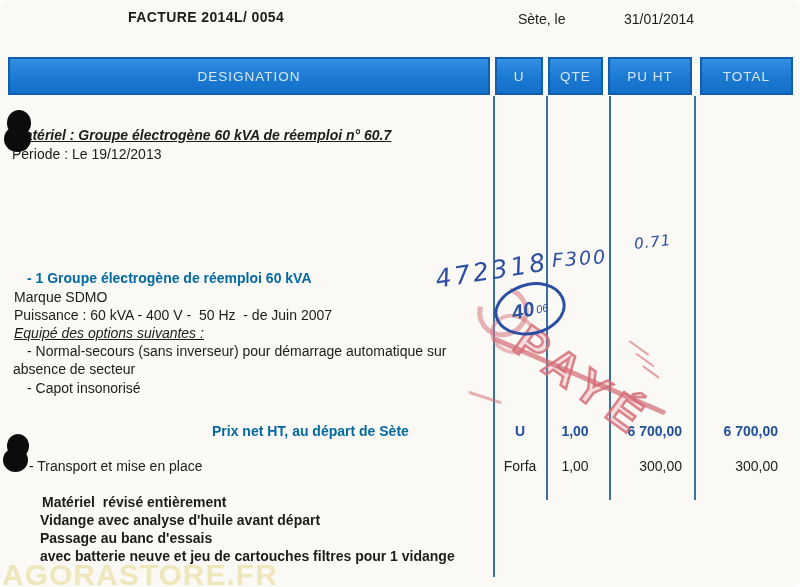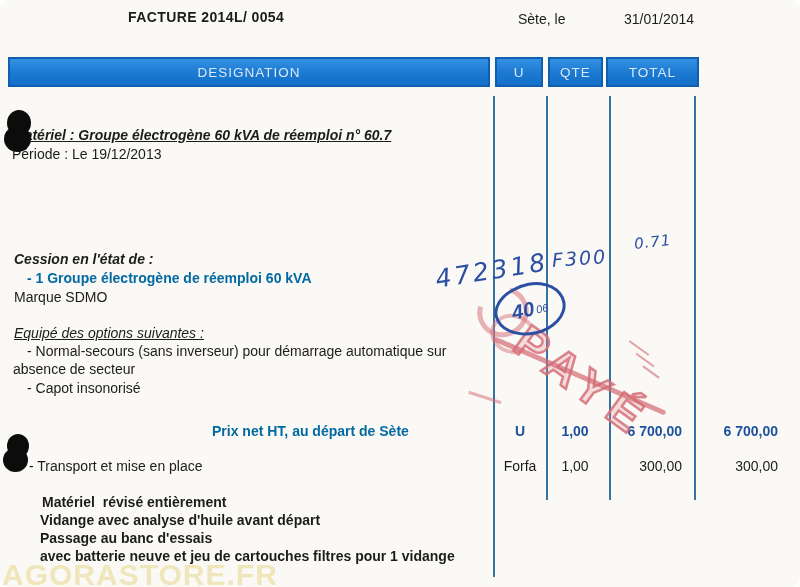--- a/index.html
+++ b/index.html
@@ -7,31 +7,31 @@
     position:relative;width:800px;height:587px;background:#faf9f5;
     font-family:"Liberation Sans","DejaVu Sans",sans-serif;color:#1c1c1a;
     overflow:hidden;
     border-radius:9px;
   }
   
   .facture-no{position:absolute;left:128px;top:9px;font-size:14px;font-weight:bold;letter-spacing:.4px;}
   .place-label{position:absolute;left:518px;top:11px;font-size:14px;}
   .inv-date{position:absolute;left:624px;top:11px;font-size:14px;}
   
-  .thead{position:absolute;left:8px;top:57px;height:30px;display:flex;z-index:3;}
+  .thead{position:absolute;left:8px;top:57px;height:38px;display:flex;z-index:3;}
   .th{
     background:linear-gradient(180deg,#3390e2 0%,#1b79d2 55%,#1470c8 100%);
     border:2px solid #0f5fae;color:#d9e8f7;display:flex;align-items:center;justify-content:center;
     font-size:13.5px;letter-spacing:1px;box-sizing:border-box;height:100%;
   }
   .w-des{width:482px}
   .w-u{width:48px;margin-left:5px}
   .w-qte{width:55px;margin-left:5px}
   .w-pu{width:84px;margin-left:5px}
-  .w-total{width:93px;margin-left:3px}
+  .w-total{width:93px;margin-left:8px}
   
   .vline{position:absolute;width:2px;background:#38719f;top:96px;z-index:1;}
   .v1{left:493px;height:481px}
   .v2{left:546px;height:404px}
   .v3{left:609px;height:404px}
   .v4{left:694px;height:404px}
   
   .line{position:absolute;font-size:14px;white-space:pre;z-index:2;line-height:1.15;}
   .b{font-weight:bold}
   .i{font-style:italic}
@@ -93,33 +93,34 @@
 <div class="page">
 
   <div class="facture-no">FACTURE 2014L/ 0054</div>
   <div class="place-label">Sète, le</div>
   <div class="inv-date">31/01/2014</div>
 
   <div class="thead">
     <div class="th w-des">DESIGNATION</div>
     <div class="th w-u">U</div>
     <div class="th w-qte">QTE</div>
+    <div class="th w-pu">PU HT</div>
     <div class="th w-total">TOTAL</div>
   </div>
 
   <div class="vline v1"></div>
   <div class="vline v2"></div>
   <div class="vline v3"></div>
   <div class="vline v4"></div>
 
   <div class="line b i u" style="left:13px;top:127px;">Matériel : Groupe électrogène 60 kVA de réemploi n° 60.7</div>
   <div class="line" style="left:12px;top:146px;">Période : Le 19/12/2013</div>
-  <div class="line b i" style="left:14px;top:251px;">Cession en l'état de :</div>
   <div class="line b blue" style="left:27px;top:270px;">- 1 Groupe électrogène de réemploi 60 kVA</div>
   <div class="line" style="left:14px;top:289px;">Marque SDMO</div>
+  <div class="line" style="left:14px;top:307px;">Puissance : 60 kVA - 400 V -  50 Hz  - de Juin 2007</div>
   <div class="line i u" style="left:14px;top:325px;">Equipé des options suivantes :</div>
   <div class="line" style="left:27px;top:343px;">- Normal-secours (sans inverseur) pour démarrage automatique sur</div>
   <div class="line" style="left:13px;top:361px;">absence de secteur</div>
   <div class="line" style="left:27px;top:380px;">- Capot insonorisé</div>
 
   <div class="line b blue" style="left:212px;top:423px;">Prix net HT, au départ de Sète</div>
   <div class="cell c-u r1">U</div>
   <div class="cell c-qte r1">1,00</div>
   <div class="cell c-pu r1">6 700,00</div>
   <div class="cell c-tot r1">6 700,00</div>

